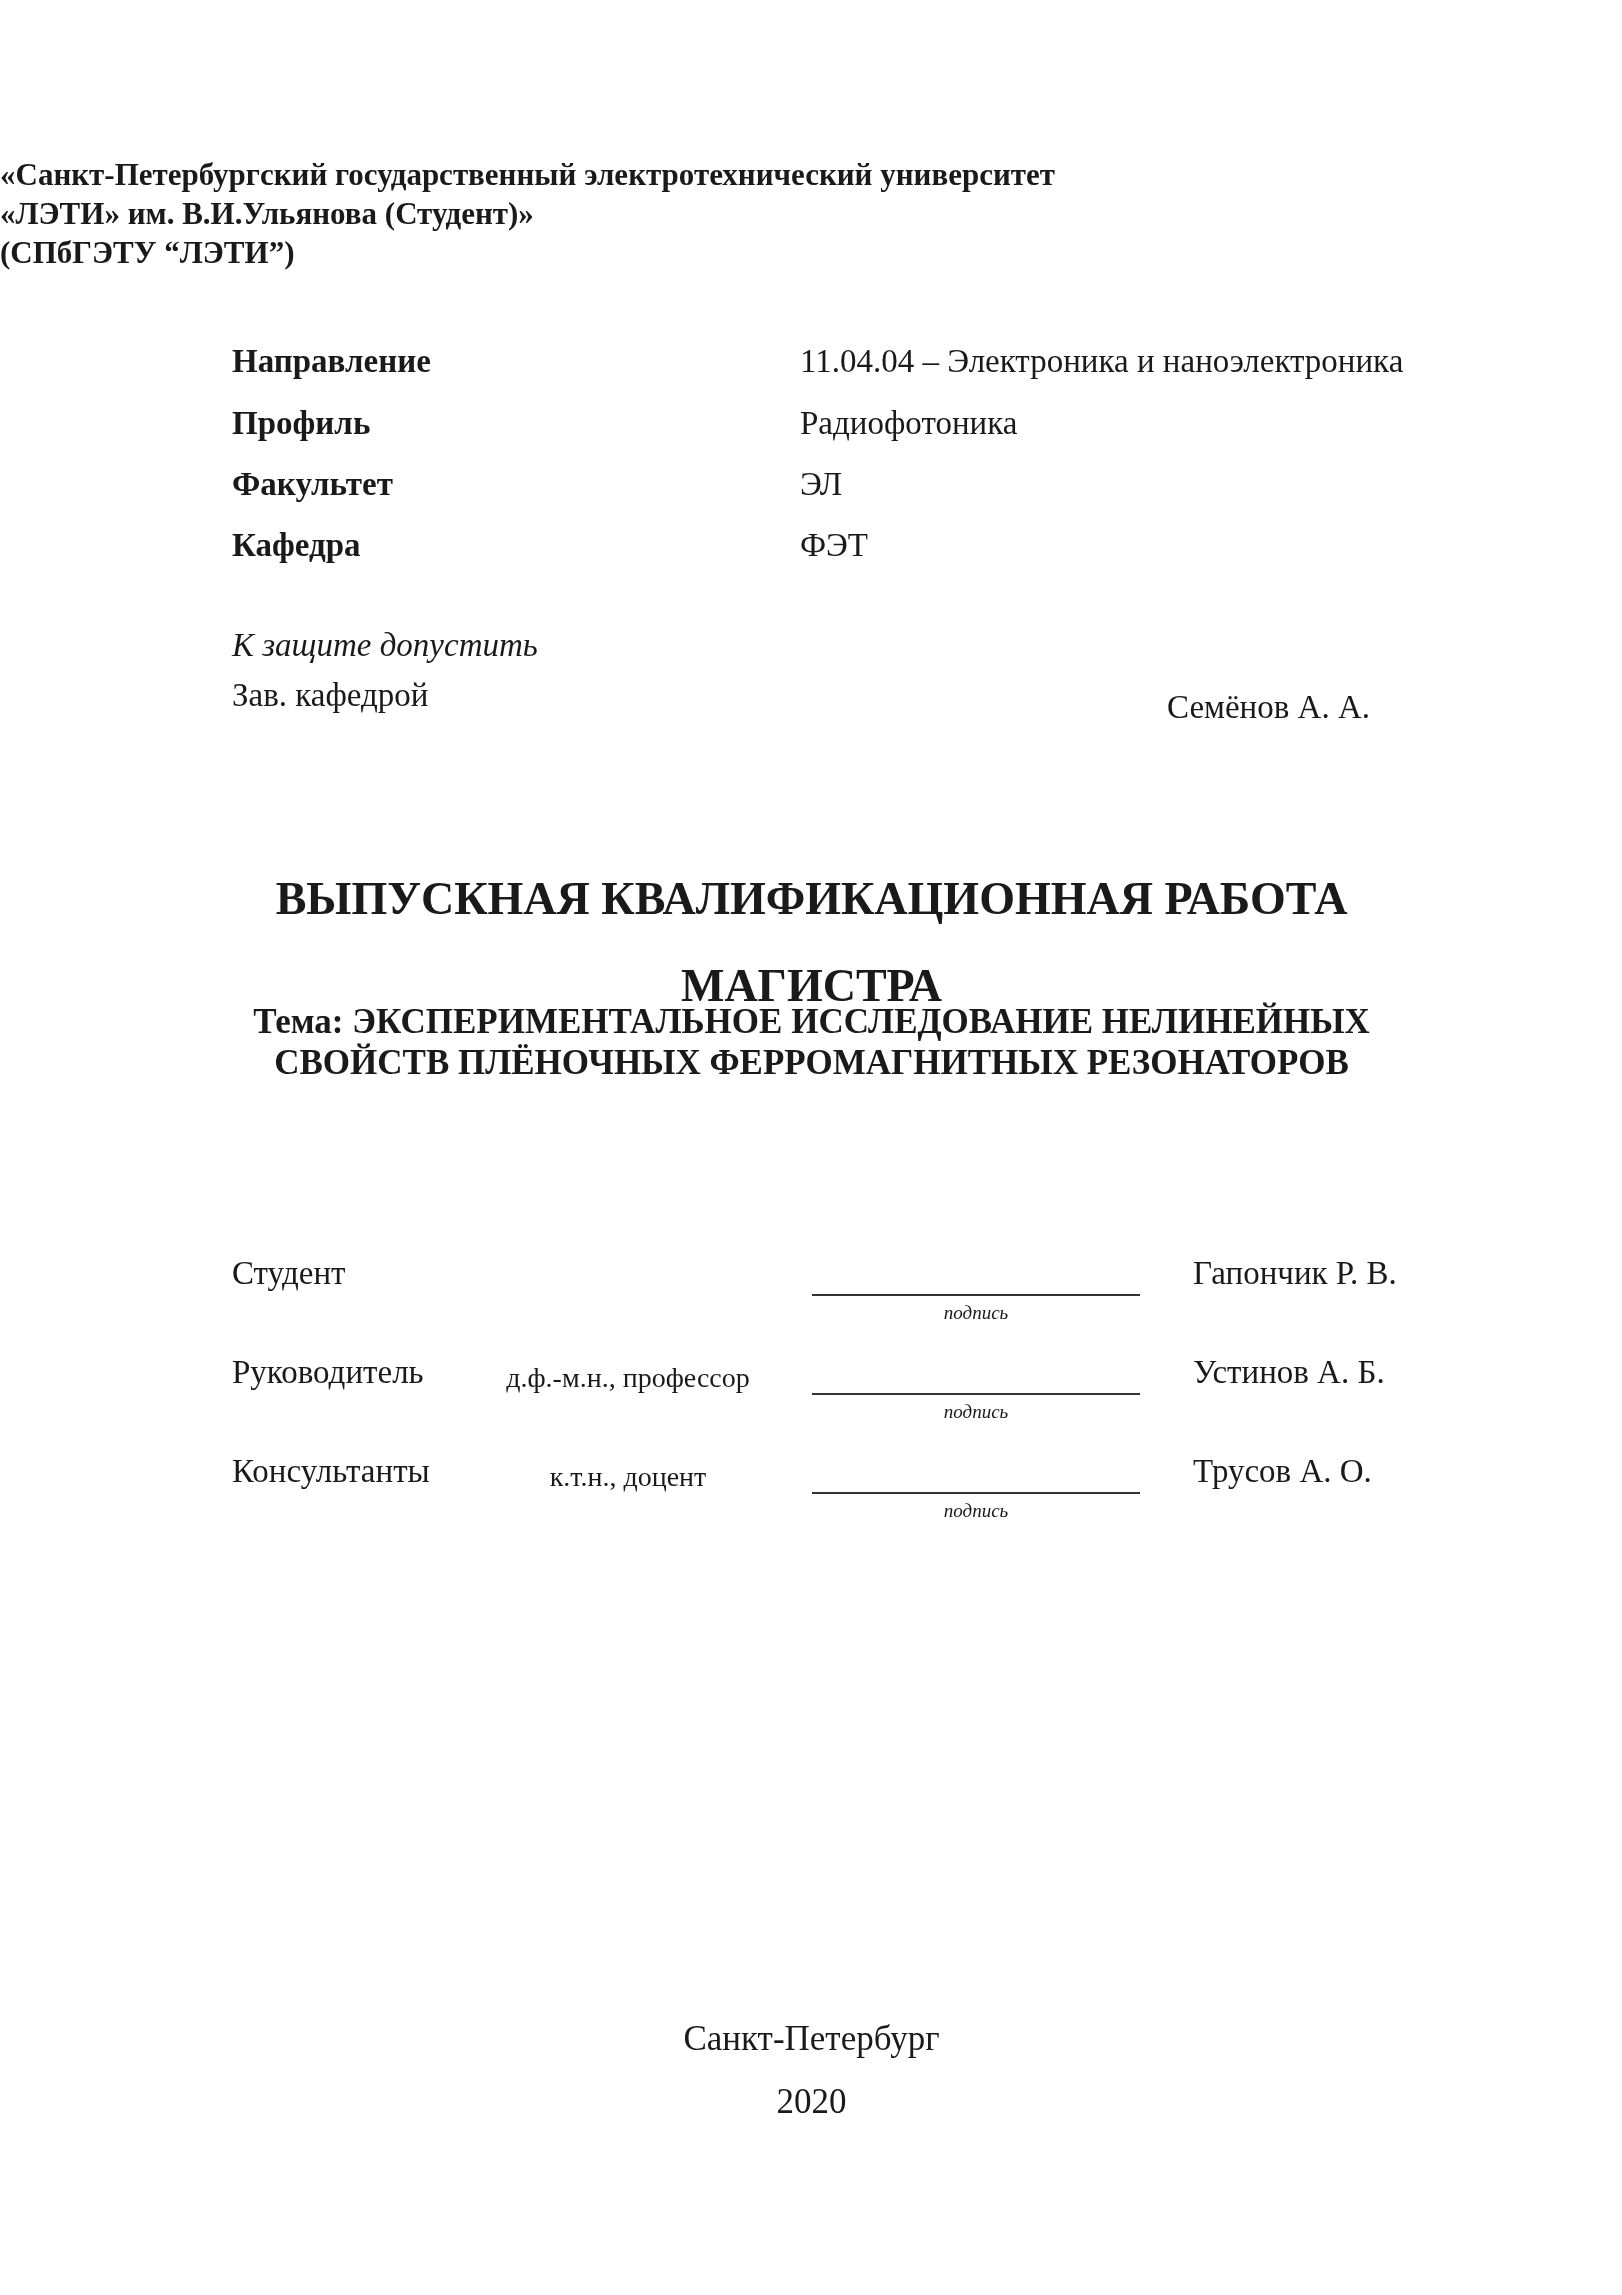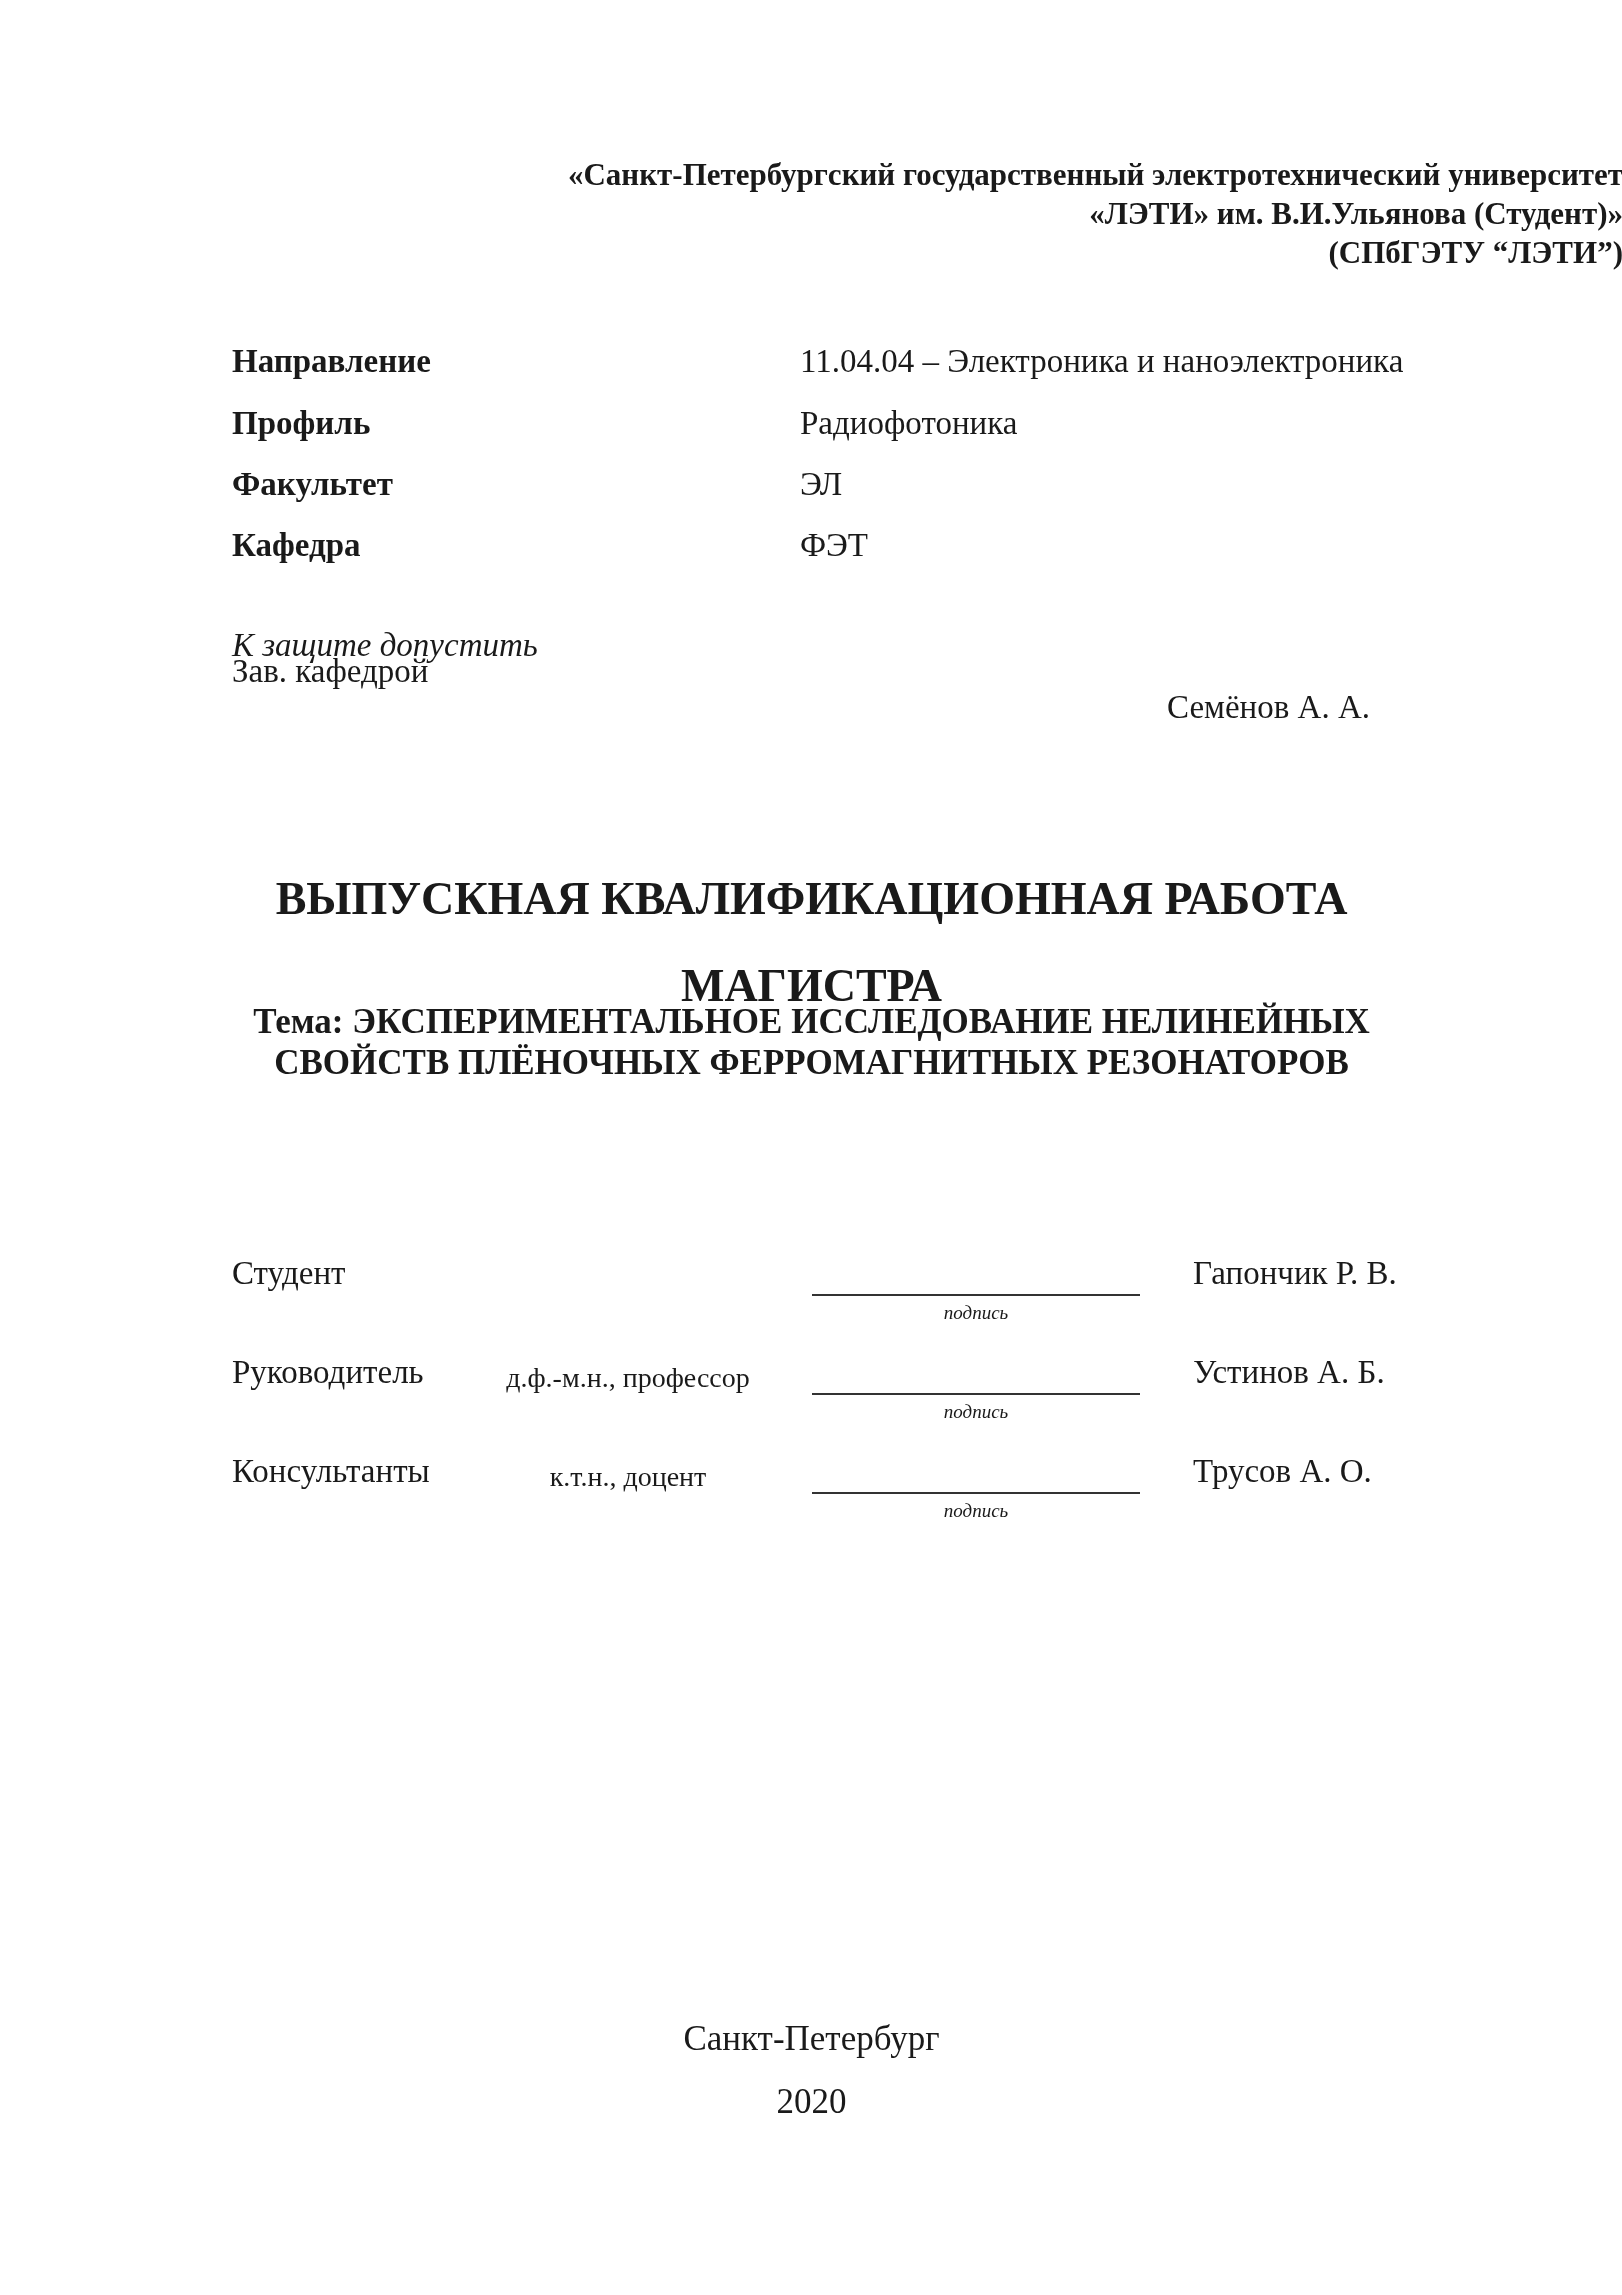--- a/index.html
+++ b/index.html
@@ -20,21 +20,21 @@
       left: 0; top: 0;
       width: 1623px; height: 2295px;
       background: #ffffff;
     }
 
     
     .header {
       position: absolute;
       left: 0; width: 1623px;
       top: 155px;
-      text-align: right;
+      text-align: left;
       font-weight: bold;
       font-size: 31px;
       line-height: 39px;
     }
     .header div { white-space: nowrap; }
 
     
     .info-row {
       position: absolute;
       left: 232px;
@@ -58,21 +58,21 @@
       position: absolute;
       left: 232px;
       top: 626px;
       font-style: italic;
       font-size: 33px;
       line-height: 39px;
     }
     .head-dept-label {
       position: absolute;
       left: 232px;
-      top: 652px;
+      top: 676px;
       font-size: 33px;
       line-height: 39px;
     }
     .head-dept-name {
       position: absolute;
       left: 1167px;
       top: 688px;
       font-size: 33px;
       line-height: 39px;
       white-space: nowrap;

